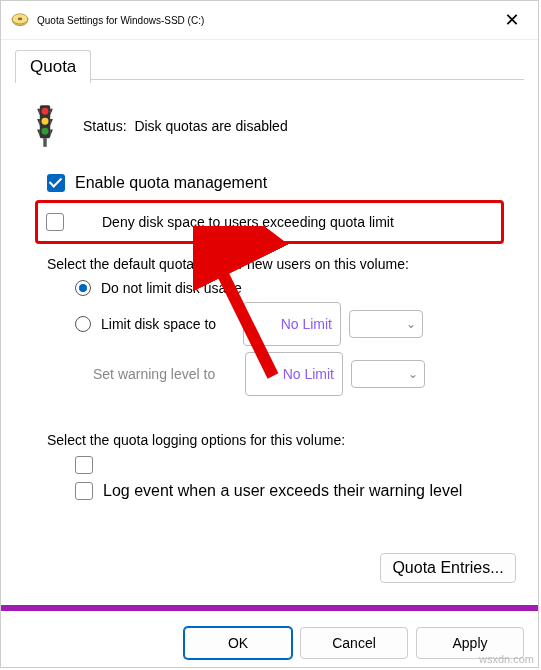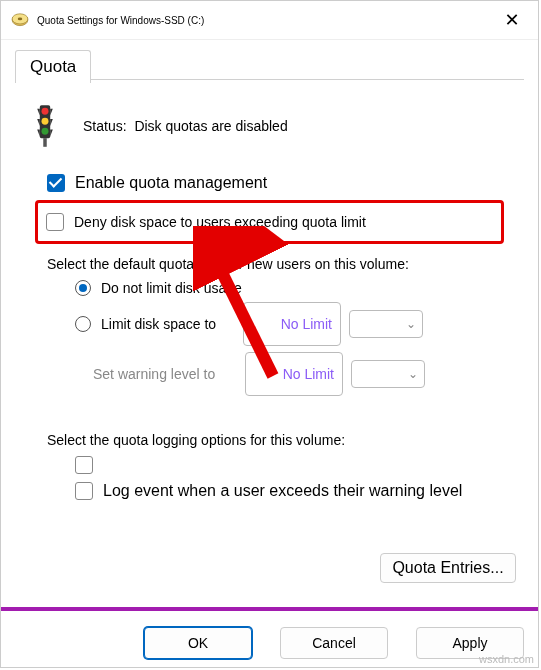--- a/index.html
+++ b/index.html
@@ -15,30 +15,30 @@
     .tab-line { position: absolute; left: 0; right: 0; bottom: 0; height: 1px; background: #d0d0d0; z-index: 1; }
     .panel { padding: 20px 10px 10px 10px; font-size: 14px; color: #000; }
     .status-row { display: flex; align-items: center; margin-bottom: 22px; }
     .trafficlight { width: 40px; height: 52px; margin-right: 18px; }
     .status-label { font-size: 14px; }
     .row { margin: 8px 0 8px 22px; display: flex; align-items: center; font-size: 16px; }
     .chk { width: 18px; height: 18px; margin-right: 10px; flex-shrink: 0; }
     .chk.checked { background: #0067c0; border-radius: 3px; position: relative; }
     .chk.checked::after { content: ""; position: absolute; left: 5px; top: 1px; width: 5px; height: 10px; border: solid #fff; border-width: 0 2px 2px 0; transform: rotate(45deg); }
     .chk.unchecked { border: 1px solid #888; border-radius: 3px; background: #fff; }
-    .highlight-box { border: 3px solid #e30000; border-radius: 4px; padding: 10px 8px; margin: 4px 10px 12px 10px; display: flex; align-items: center; }
+    .highlight-box { border: 3px solid #e30000; border-radius: 4px; padding: 10px 8px; margin: 4px 10px 12px 10px; display: flex; align-items: center; gap: 28px; }
     .section-text { margin: 12px 0 8px 22px; font-size: 14px; }
     .radio-row { margin: 6px 0 6px 50px; display: flex; align-items: center; font-size: 14px; }
     .radio { width: 16px; height: 16px; border: 1px solid #555; border-radius: 50%; margin-right: 10px; position: relative; flex-shrink: 0; }
     .radio.selected::after { content: ""; position: absolute; left: 3px; top: 3px; width: 8px; height: 8px; background: #0067c0; border-radius: 50%; }
     .num-field { width: 98px; height: 44px; border: 1px solid #bbb; border-radius: 4px; margin-left: 14px; text-align: right; padding-right: 8px; font-size: 14px; color: #8b5cf6; background: #fff; }
     .unit-dd { width: 74px; height: 28px; border: 1px solid #bbb; border-radius: 4px; margin-left: 8px; display: flex; align-items: center; justify-content: flex-end; padding-right: 6px; color: #888; font-size: 12px; }
     .disabled-text { color: #888; }
     .btn-entries { position: absolute; right: 22px; top: 552px; width: 136px; height: 30px; border: 1px solid #ccc; border-radius: 4px; background: #fdfdfd; font-size: 16px; text-align: center; line-height: 28px; cursor: pointer; }
-    .footer { position: absolute; bottom: 8px; left: 0; right: 0; display: flex; justify-content: flex-end; padding: 0 14px; gap: 28px; border-top: 4px solid #a21caf; padding-top: 16px; }
+    .footer { position: absolute; bottom: 8px; left: 0; right: 0; display: flex; justify-content: flex-end; padding: 0 14px; gap: 8px; border-top: 6px solid #a21caf; padding-top: 16px; }
     .btn { width: 108px; height: 32px; border: 1px solid #ccc; border-radius: 4px; background: #fdfdfd; font-size: 14px; cursor: pointer; }
     .btn.primary { border: 1px solid #0067c0; box-shadow: 0 0 0 1px #0067c0; }
     .arrow { position: absolute; left: 192px; top: 225px; pointer-events: none; z-index: 50; }
     .watermark { position: absolute; right: 4px; bottom: 2px; font-size: 11px; color: #bbb; font-family: Arial, sans-serif; }
     .sub-row { margin: 6px 0 6px 50px; display: flex; align-items: center; font-size: 14px; }
   </style>
 </head>
 <body>
 
 <div class="window">

